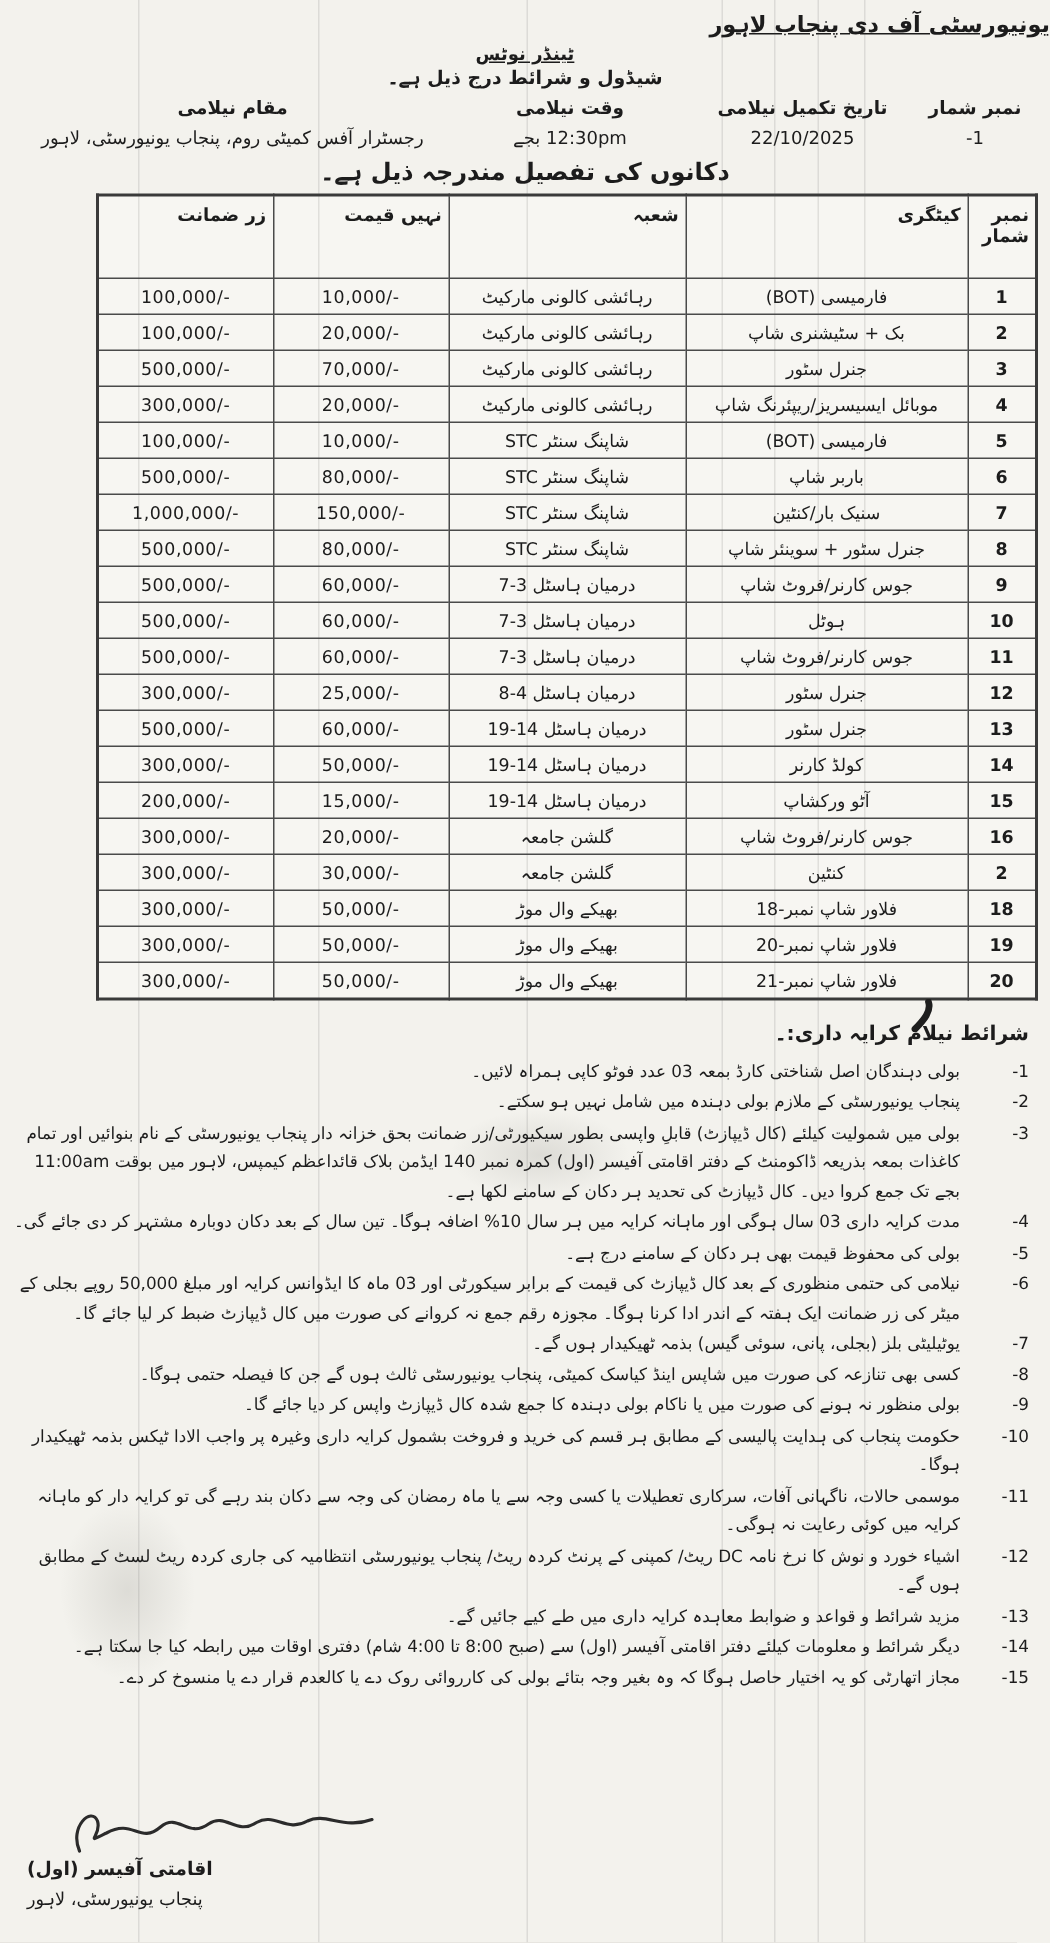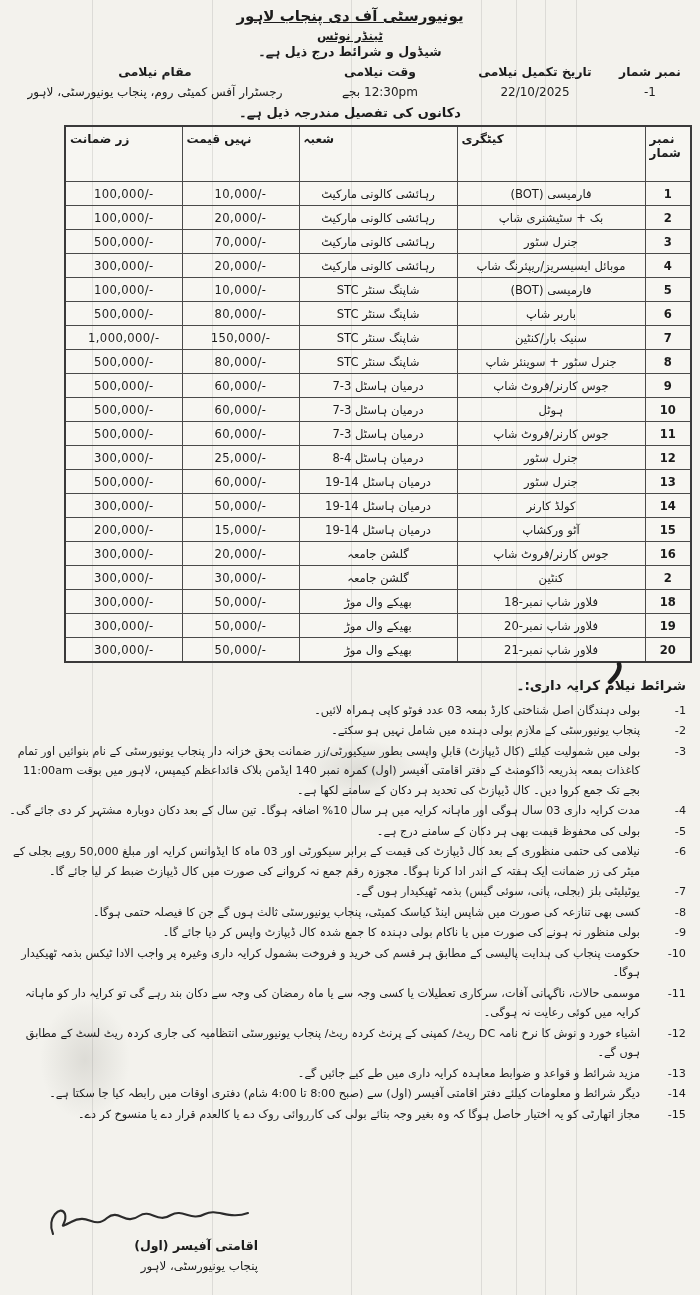--- a/index.html
+++ b/index.html
@@ -7,59 +7,59 @@
     position:relative;width:700px;height:1295px;margin:0 auto;
     background:#f3f2ed;
     color:#1c1c1c;
     font-family:"DejaVu Sans",sans-serif;
     overflow:hidden;
   }
   
   .streak{position:absolute;top:0;bottom:0;width:1px;background:rgba(70,70,70,.13);}
   .smudge{position:absolute;background:radial-gradient(closest-side,rgba(120,118,110,.18),rgba(120,118,110,0));border-radius:50%;}
 
-  .title{direction:rtl;text-align:center;font-weight:bold;font-size:15px;padding-top:7px;}
+  .title{direction:rtl;font-weight:bold;font-size:15px;padding-top:7px;}
   .title span, .subtitle span{text-decoration:underline;}
   .subtitle{direction:rtl;text-align:center;font-weight:bold;font-size:12px;margin-top:4px;}
 
   .intro{direction:rtl;font-size:12.4px;line-height:25px;padding:6px 8px 0 8px;}
   .intro-line1{text-align:right;}
   .intro-line2{text-align:center;}
   .schedule-note{direction:rtl;text-align:center;font-size:12.6px;font-weight:bold;margin-top:1px;}
 
   .schedule{direction:rtl;padding:6px 10px 0 10px;font-size:12.3px;}
   .sched-row{display:flex;align-items:flex-start;}
   .sched-col-serial{flex:0 0 80px;text-align:center;}
   .sched-col-date{flex:0 0 150px;text-align:center;}
   .sched-col-time{flex:0 0 160px;text-align:center;}
   .sched-col-venue{flex:1;text-align:center;}
   .sched-head{font-weight:bold;}
   .sched-data{margin-top:6px;font-size:12px;}
 
-  .shops-heading{direction:rtl;text-align:center;font-weight:bold;font-size:13px;margin-top:6px;}
+  .shops-heading{direction:rtl;text-align:center;font-weight:bold;font-size:16px;margin-top:6px;}
 
   table.shops{
     direction:rtl;border-collapse:collapse;margin:5px 10px 0 64px;
     border:2px solid #3a3a3a;table-layout:fixed;width:626px;
     background:#f7f6f2;
   }
   table.shops th, table.shops td{border:1px solid #4a4a4a;padding:1px 4px;}
-  table.shops th{font-weight:bold;font-size:12px;vertical-align:top;height:48px;padding-top:5px;text-align:left;}
+  table.shops th{font-weight:bold;font-size:12px;vertical-align:top;height:48px;padding-top:5px;text-align:right;}
   table.shops td{height:21px;font-size:11.6px;text-align:center;}
   td.num{direction:ltr;letter-spacing:.4px;margin-top:10px;}
   td.serial{font-weight:bold;}
 
   .terms{direction:rtl;position:relative;padding:13px 14px 0 8px;font-size:11.2px;line-height:19.5px;}
   .terms-heading{font-weight:bold;font-size:13.5px;margin-bottom:5px;}
   .pen-mark{position:absolute;top:-1px;right:78px;}
   .term{display:flex;margin-bottom:1px;}
   .term-no{flex:0 0 30px;text-align:right;margin-left:16px;}
   .term-text{flex:1;text-align:right;}
 
-  .signature{position:absolute;top:1200px;left:18px;width:240px;text-align:right;direction:rtl;}
+  .signature{position:absolute;top:1200px;left:18px;width:240px;text-align:left;direction:rtl;}
   .sig-scribble{display:block;margin:0 0 0 6px;}
   .sig-title{font-weight:bold;font-size:12.5px;}
   .sig-org{font-size:11.8px;margin-top:6px;}
 </style>
 </head>
 <body>
 
 <div class="page">
 
   <div class="streak" style="left:92px"></div>

